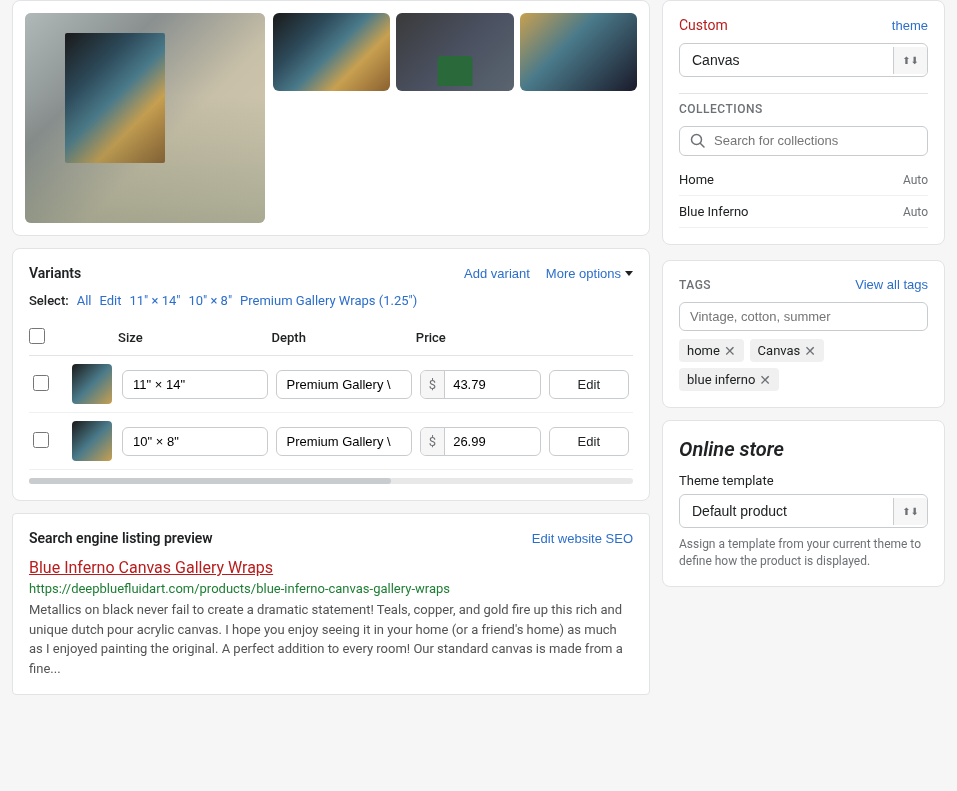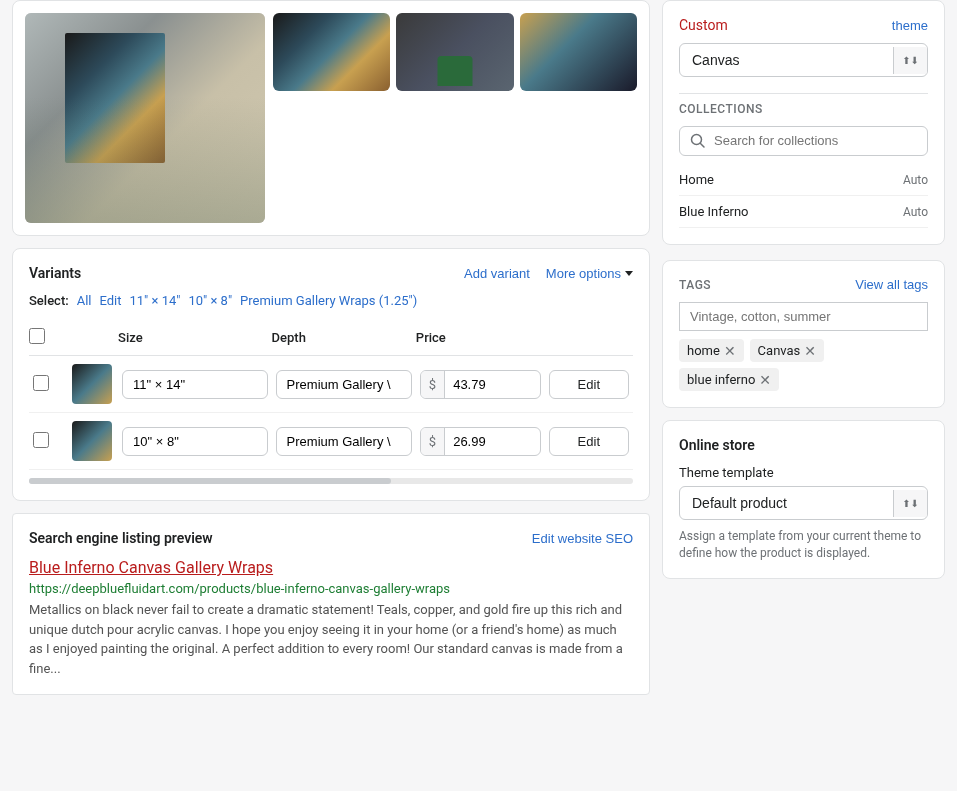--- a/index.html
+++ b/index.html
@@ -510,21 +510,21 @@
     .view-tags-link {
       color: #2c6ecb;
       font-size: 13px;
       cursor: pointer;
       background: none;
       border: none;
     }
 
     .tags-input-wrap {
       border: 1px solid #c9cccf;
-      border-radius: 0;
+      border-radius: 6px;
       padding: 6px 10px;
       background: #fff;
       margin-bottom: 8px;
     }
 
     .tags-input {
       border: none;
       outline: none;
       font-size: 13px;
       color: #6d7175;
@@ -557,24 +557,25 @@
       font-size: 14px;
       line-height: 1;
       padding: 0;
     }
 
     .online-store-section {
       margin-top: 0;
     }
 
     .online-store-title {
-      font-size: 14px;
+      font-size: 20px;
       font-weight: 600;
       margin-bottom: 12px;
       color: #202223;
+      font-style: italic;
     }
 
     .theme-label {
       font-size: 13px;
       color: #202223;
       margin-bottom: 6px;
     }
 
     .theme-help {
       font-size: 12px;

